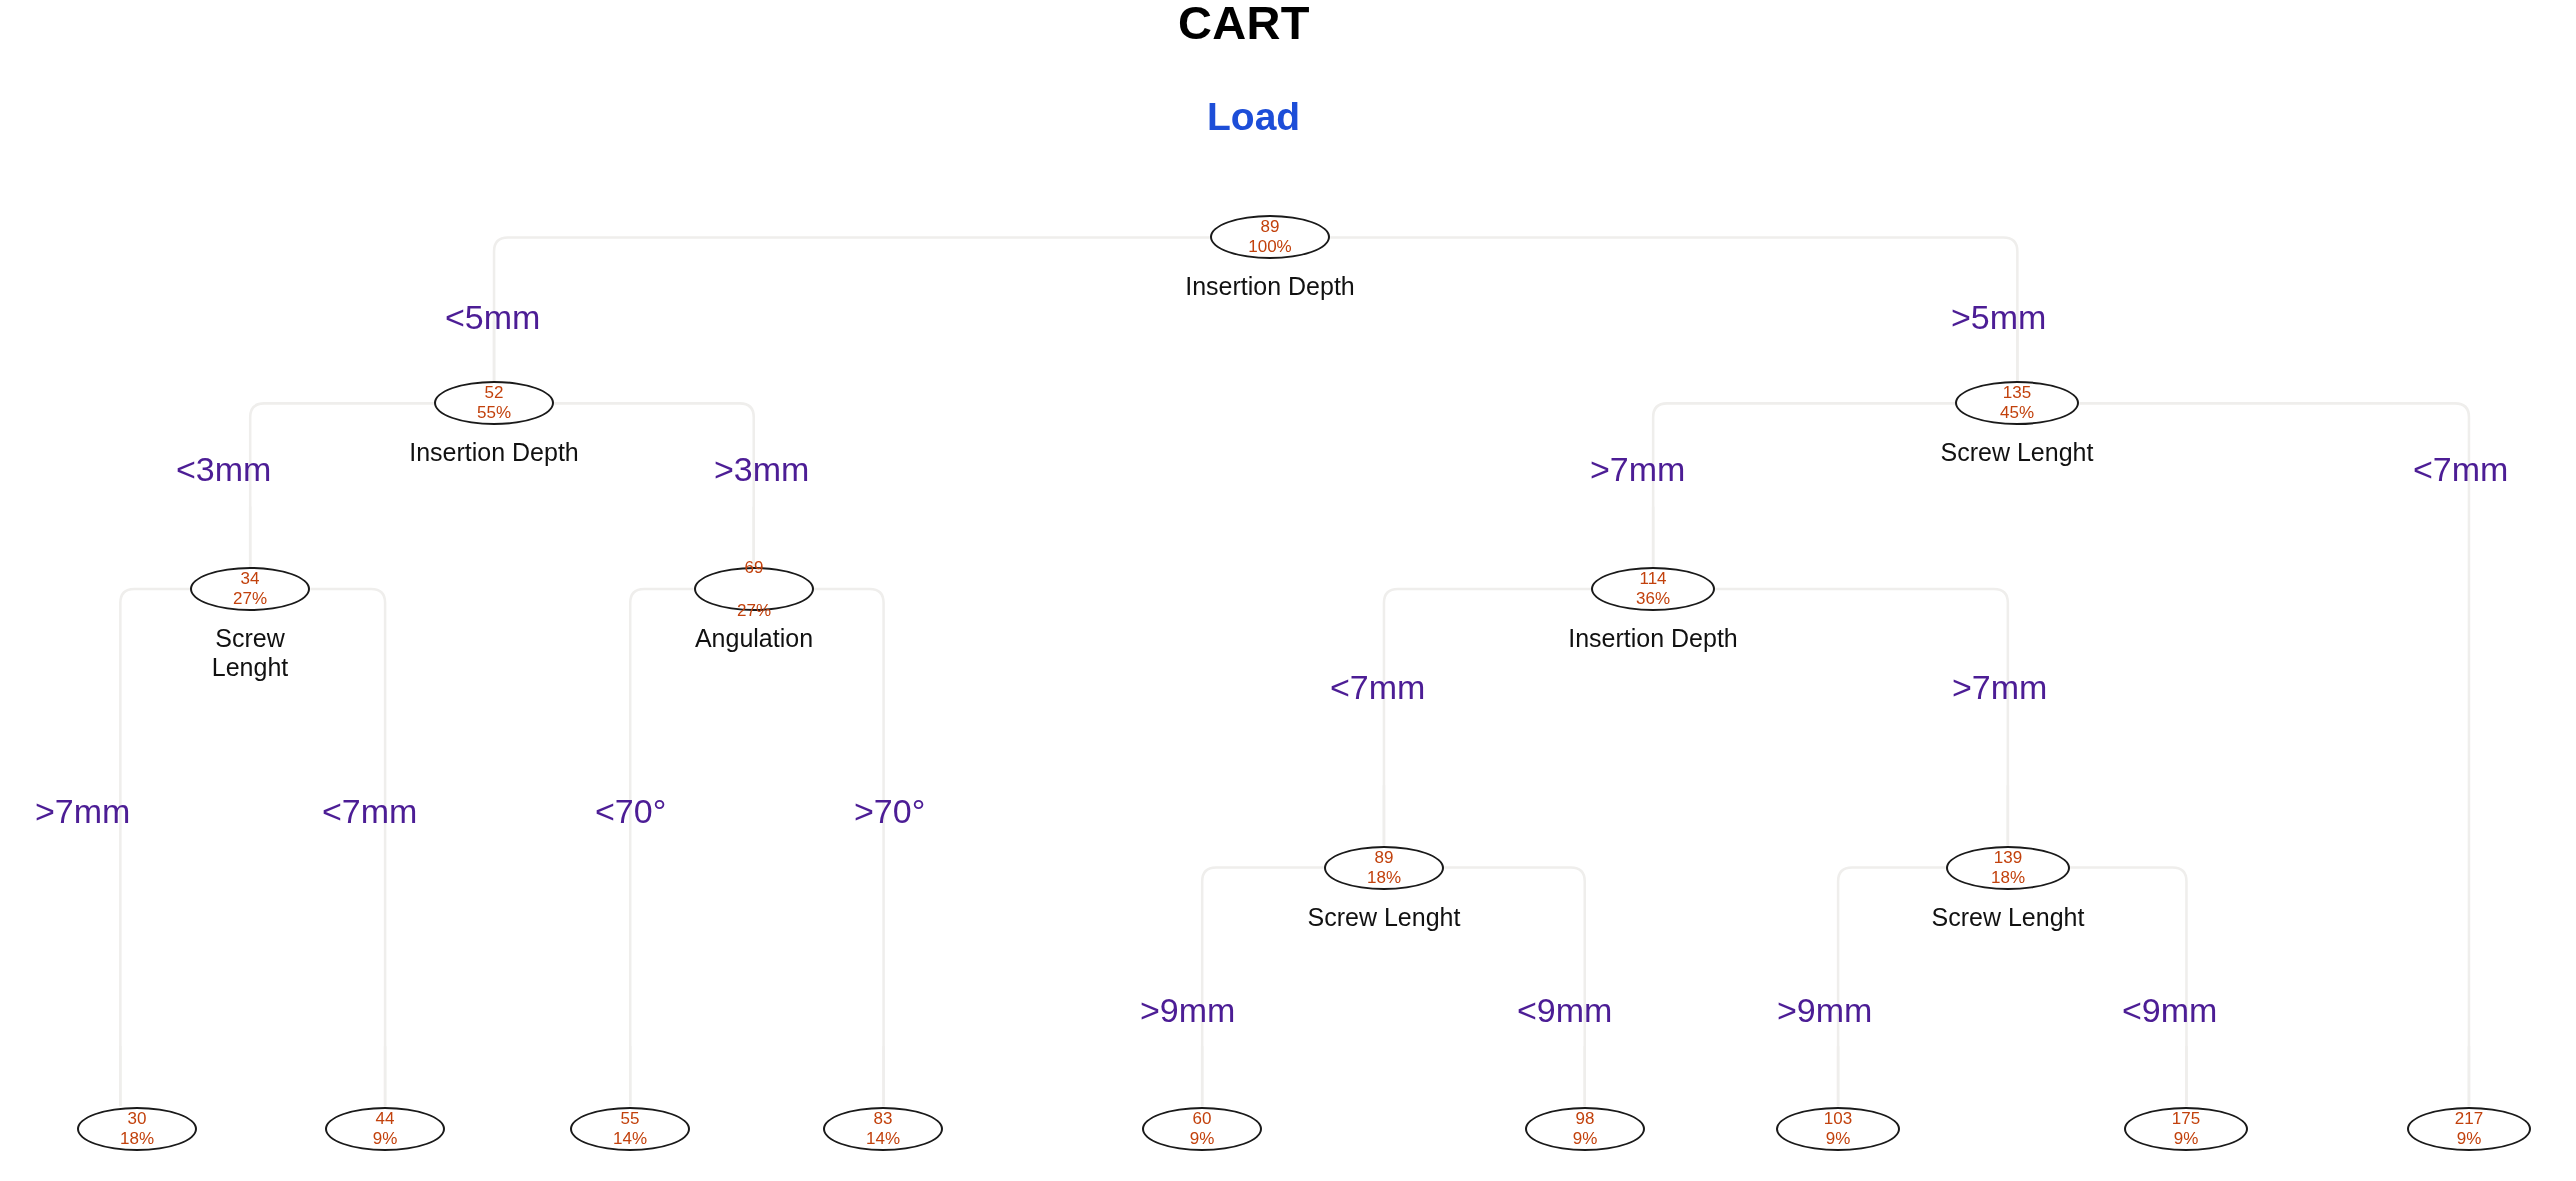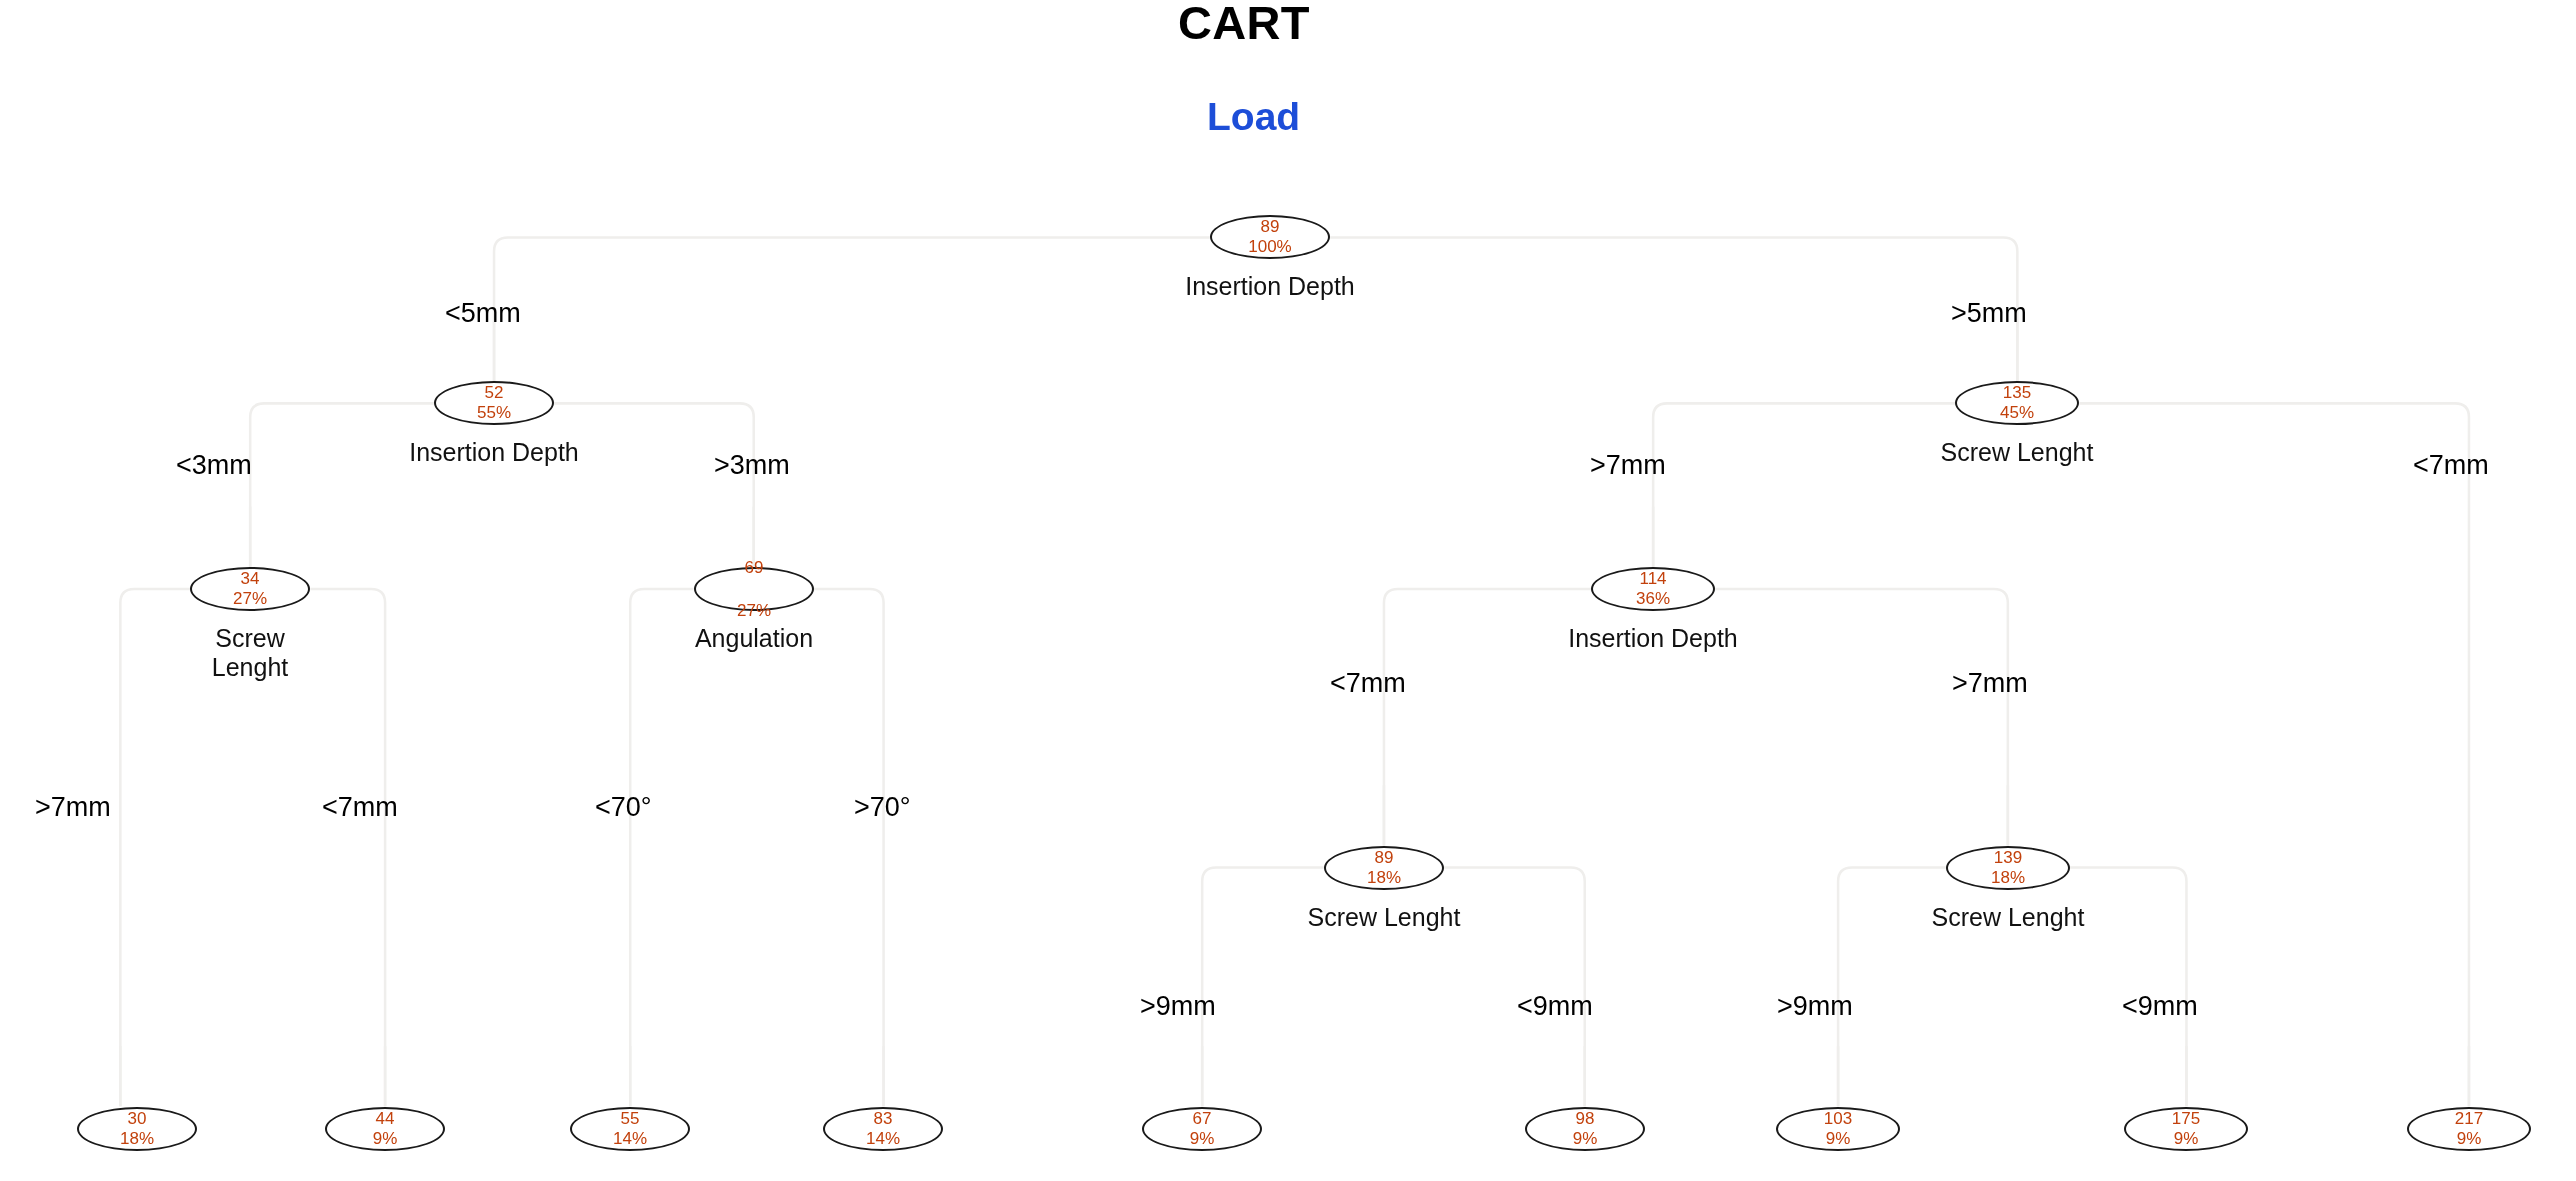--- a/index.html
+++ b/index.html
@@ -71,22 +71,22 @@
     color: #111111;
     font-size: 25px;
     white-space: pre-line;
     text-align: center;
     line-height: 1.15;
     transform: translateX(-50%);
   }
   
   .edge-label {
     position: absolute;
-    color: #000000;
-    font-size: 27px;
+    color: #4c1d95;
+    font-size: 34px;
     white-space: nowrap;
   }
 </style>
 </head>
 <body>
 
 <div id="canvas">
 
   <div class="title-main" style="left:1178px; top:-5px;">CART</div>
 
@@ -170,21 +170,21 @@
       </div>
       <div class="node" style="left: 570px; top: 1107px; width: 120px; height: 44px; text-align: right;">
         <span class="n-count">55</span>
         <span class="n-pct">14%</span>
       </div>
       <div class="node" style="left: 823px; top: 1107px; width: 120px; height: 44px;">
         <span class="n-count">83</span>
         <span class="n-pct">14%</span>
       </div>
       <div class="node" style="left: 1142px; top: 1107px; width: 120px; height: 44px;">
-        <span class="n-count">67</span>
+        <span class="n-count">60</span>
         <span class="n-pct">9%</span>
       </div>
       <div class="node" style="left: 1525px; top: 1107px; width: 120px; height: 44px;">
         <span class="n-count">98</span>
         <span class="n-pct">9%</span>
       </div>
       <div class="node" style="left: 1776px; top: 1107px; width: 124px; height: 44px;">
         <span class="n-count">103</span>
         <span class="n-pct">9%</span>
       </div>

